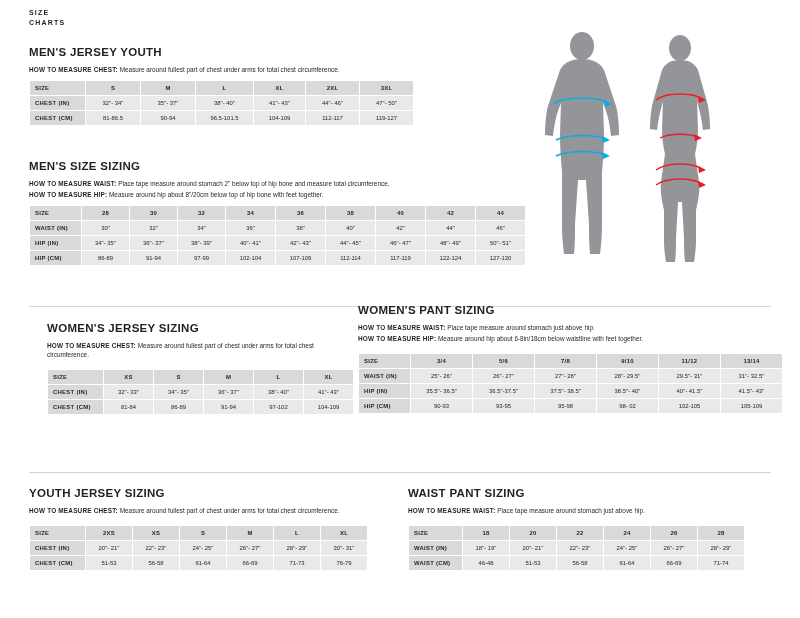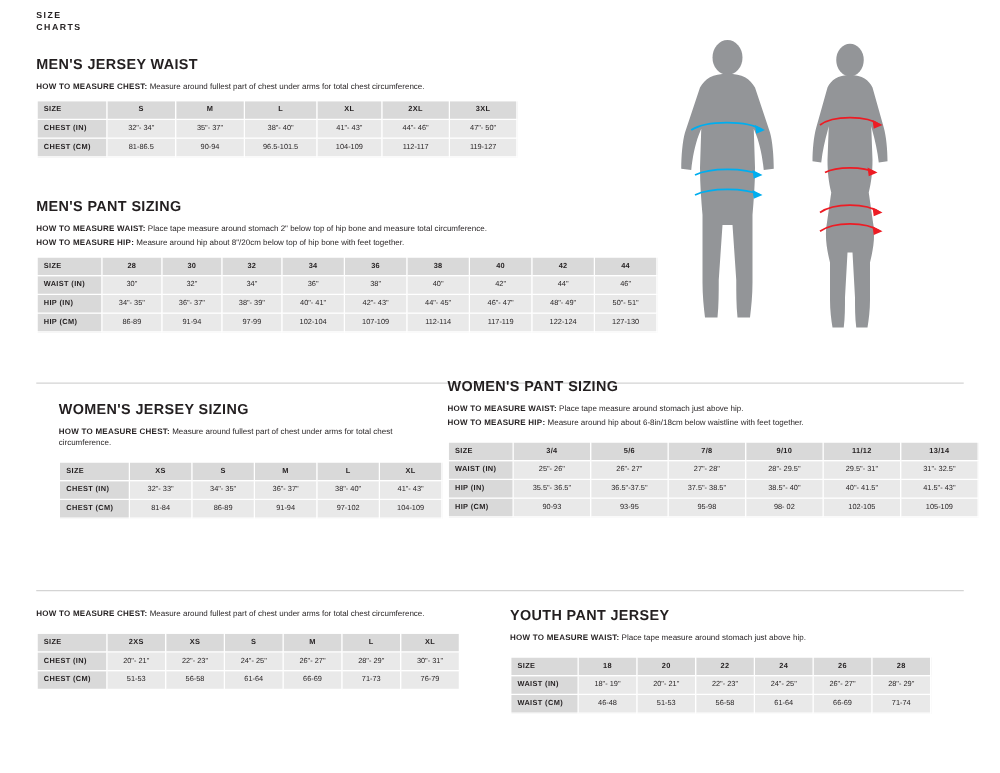--- a/index.html
+++ b/index.html
@@ -126,21 +126,21 @@
           <polygon points="186,70 178,66 179,73"></polygon>
           <polygon name="h2" points="182,108 174,104 175,111"></polygon>
           <polygon points="186,140 178,136 179,143"></polygon>
           <polygon points="186,155 178,151 179,158"></polygon>
         </g>
       </g>
     </svg>
   </div>
 
   <div class="section" style="left:29px; top:46px;">
-    <h2 class="sec-title">MEN'S JERSEY WAIST</h2>
+    <h2 class="sec-title">MEN'S JERSEY YOUTH</h2>
     <p class="howto"><b>HOW TO MEASURE CHEST:</b><span> Measure around fullest part of chest under arms for total chest circumference.</span></p>
     <table class="sz">
       <tbody>
           <tr class="head">
         <td class="lab" style="width:56px">SIZE</td>
         <td style="width:55px">S</td>
         <td style="width:55px">M</td>
         <td style="width:58px">L</td>
         <td style="width:52px">XL</td>
         <td style="width:54px">2XL</td>
@@ -162,21 +162,21 @@
         <td>96.5-101.5</td>
         <td>104-109</td>
         <td>112-117</td>
         <td>119-127</td>
       </tr>
     </tbody>
       </table>
   </div>
 
   <div class="section" style="left:29px; top:160px;">
-    <h2 class="sec-title">MEN'S PANT SIZING</h2>
+    <h2 class="sec-title">MEN'S SIZE SIZING</h2>
     <p class="howto"><b>HOW TO MEASURE WAIST:</b><span> Place tape measure around stomach 2" below top of hip bone and measure total circumference.</span></p>
     <p class="howto" style="margin-top:-4px"><b>HOW TO MEASURE HIP:</b><span> Measure around hip about 8"/20cm below top of hip bone with feet together.</span></p>
     <table class="sz">
       <tbody>
           <tr class="head">
         <td class="lab" style="width:52px">SIZE</td>
         <td style="width:48px">28</td>
         <td style="width:48px">30</td>
         <td style="width:48px">32</td>
         <td style="width:50px">34</td>
@@ -303,20 +303,21 @@
         <td>102-105</td>
         <td>105-109</td>
       </tr>
     </tbody>
       </table>
   </div>
 
   <div class="divider" style="top:472px;"></div>
 
   <div class="section" style="left:29px; top:487px;">
+    <h2 class="sec-title">YOUTH JERSEY SIZING</h2>
     <p class="howto" style="max-width:330px"><b>HOW TO MEASURE CHEST:</b><span> Measure around fullest part of chest under arms for total chest circumference.</span></p>
     <table class="sz" style="margin-top:10px">
       <tbody>
           <tr class="head">
         <td class="lab" style="width:56px">SIZE</td>
         <td style="width:47px">2XS</td>
         <td style="width:47px">XS</td>
         <td style="width:47px">S</td>
         <td style="width:47px">M</td>
         <td style="width:47px">L</td>
@@ -338,21 +339,21 @@
         <td>61-64</td>
         <td>66-69</td>
         <td>71-73</td>
         <td>76-79</td>
       </tr>
     </tbody>
       </table>
   </div>
 
   <div class="section" style="left:408px; top:487px;">
-    <h2 class="sec-title">YOUTH PANT JERSEY</h2>
+    <h2 class="sec-title">WAIST PANT SIZING</h2>
     <p class="howto" style="max-width:330px"><b>HOW TO MEASURE WAIST:</b><span> Place tape measure around stomach just above hip.</span></p>
     <table class="sz" style="margin-top:10px">
       <tbody>
           <tr class="head">
         <td class="lab" style="width:54px">SIZE</td>
         <td style="width:47px">18</td>
         <td style="width:47px">20</td>
         <td style="width:47px">22</td>
         <td style="width:47px">24</td>
         <td style="width:47px">26</td>

